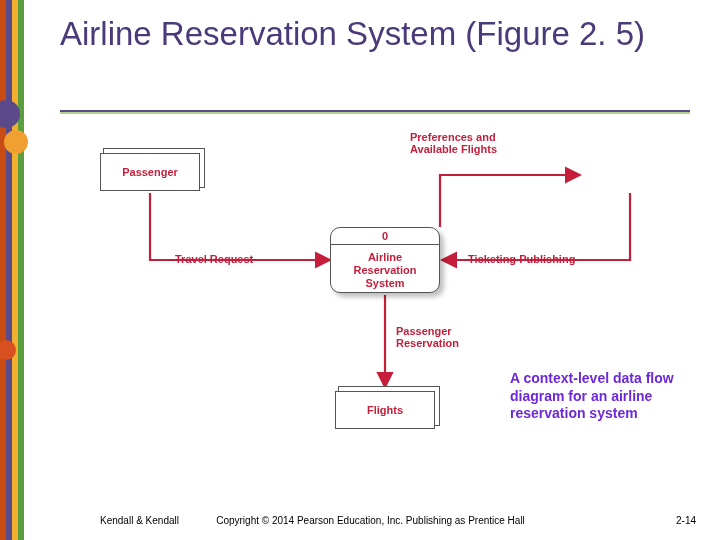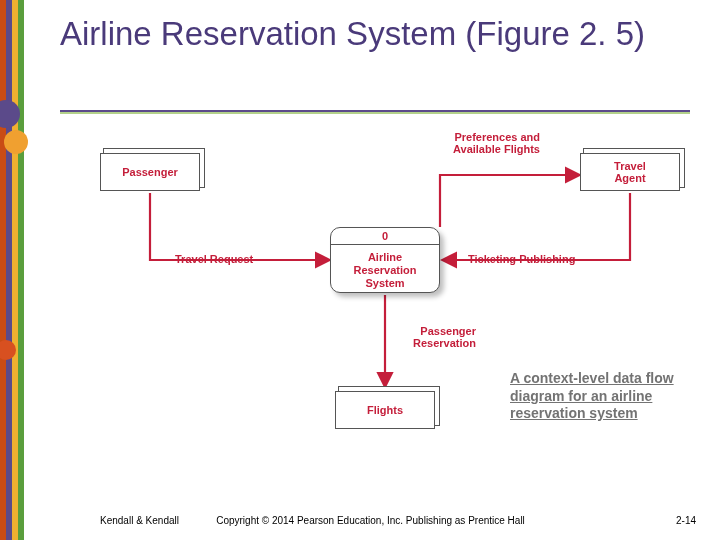--- a/index.html
+++ b/index.html
@@ -106,43 +106,42 @@
 .process .pname {
   padding: 6px 4px;
   line-height: 1.2;
 }
 
 .flow-label {
   position: absolute;
   font-size: 11px;
   font-weight: bold;
   color: #c41e3a;
-  text-align: right;
+  text-align: left;
   line-height: 1.1;
 }
 
 svg.arrows {
   position: absolute;
   left: 0;
   top: 0;
   width: 600px;
   height: 310px;
   pointer-events: none;
 }
 
 .caption {
   position: absolute;
   left: 510px;
   top: 370px;
   width: 170px;
   font-size: 14px;
   font-weight: bold;
   line-height: 1.25;
-  color: #737373;
-  text-decoration: underline;
+  color: #6d28d9;
 }
 
 .footer-left {
   position: absolute;
   left: 60px;
   bottom: 14px;
   font-size: 10px;
   color: #000;
   padding-left: 40px;
 }
@@ -196,22 +195,20 @@
 
     <path d="M 360 102 L 360 50 L 500 50" stroke="#c41e3a" stroke-width="2.2" fill="none" marker-end="url(#ah)"></path>
 
     <path d="M 550 68 L 550 135 L 362 135" stroke="#c41e3a" stroke-width="2.2" fill="none" marker-end="url(#ah)"></path>
 
     <path d="M 305 170 L 305 262" stroke="#c41e3a" stroke-width="2.2" fill="none" marker-end="url(#ah)"></path>
   </svg>
 
   <div class="entity" style="left:20px; top:28px;">Passenger</div>
 
-  <div class="entity" style="left:500px; top:28px; white-space:pre-line;">Travel
-Agent</div>
 
   <div class="process" style="left:250px; top:102px;">
     <div class="pid">0</div>
     <div class="pname">Airline Reservation System</div>
   </div>
 
   <div class="entity" style="left:255px; top:266px;">Flights</div>
 
   <div class="flow-label" style="left:95px; top:128px;">Travel Request</div>
   <div class="flow-label" style="left:330px; top:6px; width:130px;">Preferences and Available Flights</div>

